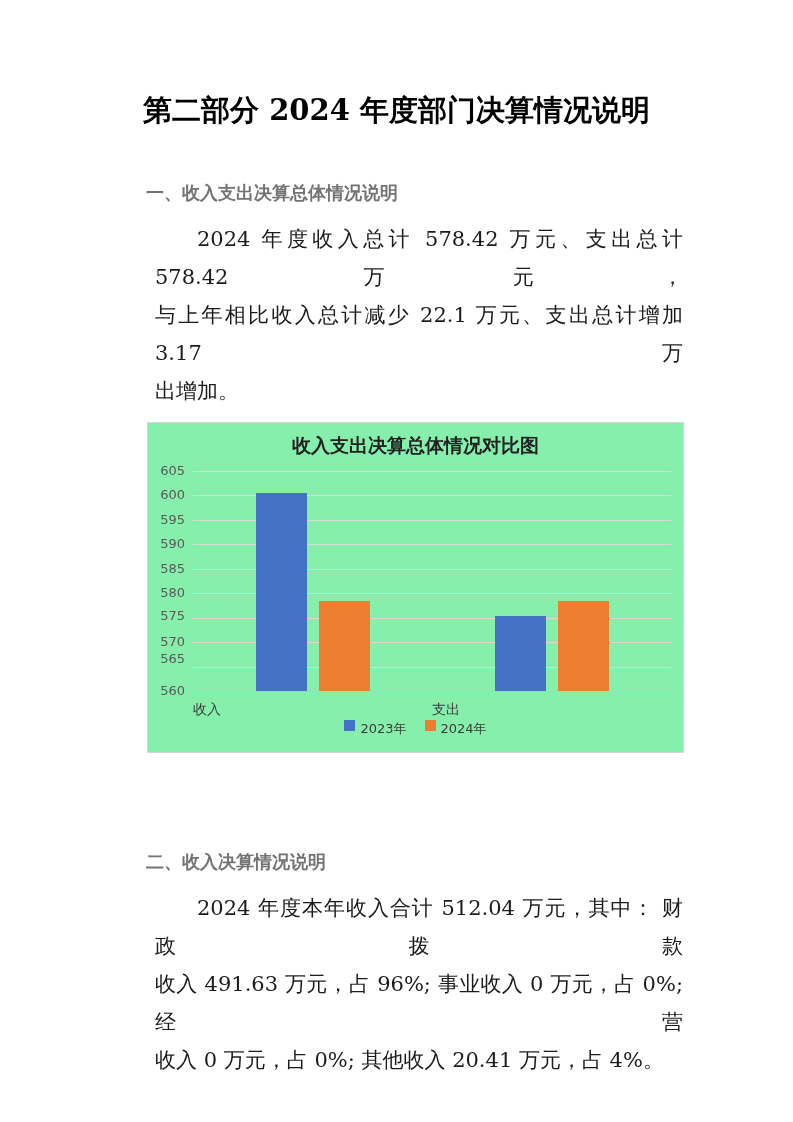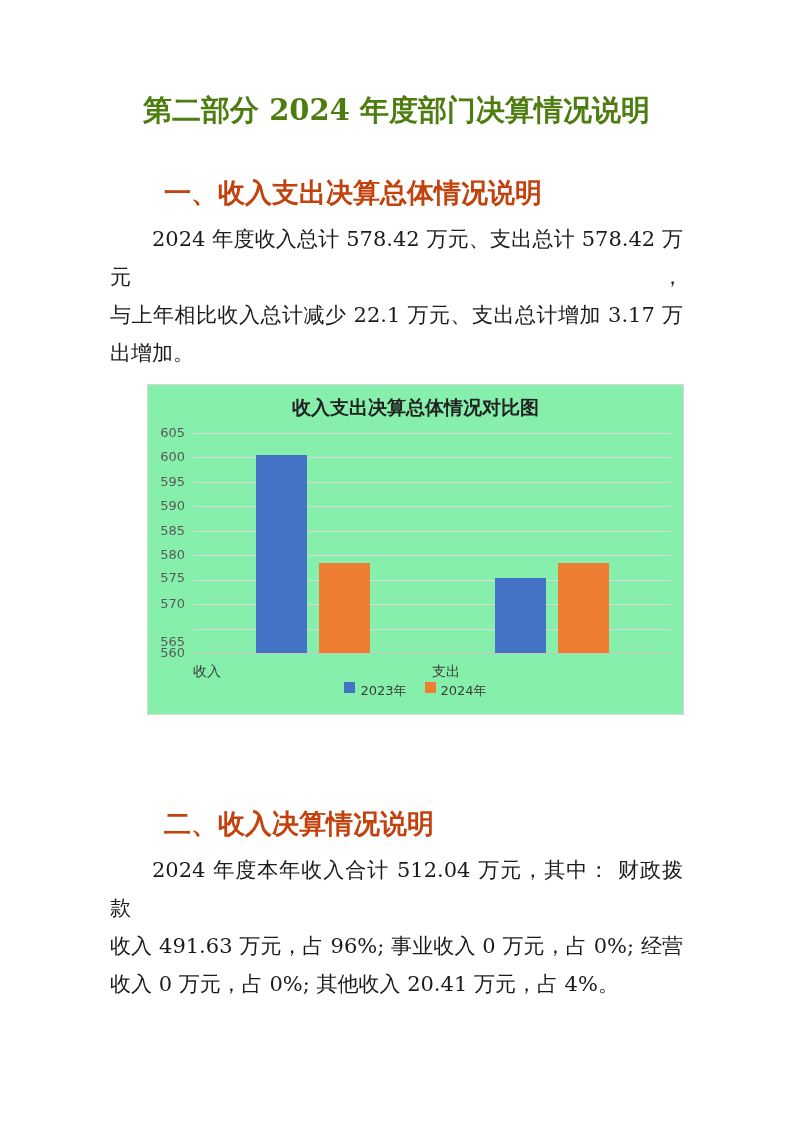--- a/index.html
+++ b/index.html
@@ -13,35 +13,35 @@
     overflow: hidden;
     font-family: "DejaVu Serif", "Liberation Serif", serif;
     color: #1b1b1b;
   }
   .doc-title {
     margin: 88px 0 0 0;
     text-align: center;
     font-size: 29px;
     line-height: 44px;
     font-weight: bold;
-    color: #4d7c0f;
+    color: #000000;
     font-family: "DejaVu Serif", "Liberation Serif", serif;
   }
   .sec-heading {
     margin: 0;
     font-family: "DejaVu Sans", "Liberation Sans", sans-serif;
     font-weight: bold;
-    font-size: 27px;
+    font-size: 18px;
     line-height: 30px;
-    color: #c2410c;
+    color: #737373;
     text-indent: 2em;
   }
   .sec-heading.first { margin-top: 46px; }
   .sec-heading.second { margin-top: 94px; }
-  .para { margin-top: 12px; font-size: 21px; }
+  .para { margin-top: 12px; font-size: 21px; margin-left: 45px; }
   .para .line {
     line-height: 38px;
     text-align: justify;
     text-align-last: justify;
     white-space: normal;
   }
   .para .line:first-child { text-indent: 2em; }
   .para .line:last-child { text-align-last: left; }
 
   
@@ -110,21 +110,21 @@
         <div class="ytick" style="top: 65.3333px;">590</div>
         <div class="gridline" style="top: 97.7778px;"></div>
         <div class="ytick" style="top: 89.7778px;">585</div>
         <div class="gridline" style="top: 122.222px;"></div>
         <div class="ytick" style="top: 114.222px;">580</div>
         <div class="gridline" style="top: 146.667px;"></div>
         <div class="ytick" style="top: 137px; text-align: right;">575</div>
         <div class="gridline" style="top: 171.111px;"></div>
         <div class="ytick" style="top: 163.111px;">570</div>
         <div class="gridline" style="top: 195.556px;"></div>
-        <div class="ytick" style="top: 201px;">565</div>
+        <div class="ytick" style="top: 180px;">565</div>
         <div class="gridline base" style="top: 220px;"></div>
         <div class="ytick" style="top: 212px;">560</div>
         <div class="xlabel" style="left: 0px; width: 239px;">收入</div>
         <div class="bar" style="left: 62.5px; height: 198.098px; background: rgb(68, 114, 196);"></div>
         <div class="bar" style="left: 125.5px; height: 90.0533px; background: rgb(237, 125, 49);"></div>
         <div class="xlabel" style="left: 239px; width: 239px;">支出</div>
         <div class="bar" style="left: 301.5px; height: 74.5556px; background: rgb(68, 114, 196);"></div>
         <div class="bar" style="left: 364.5px; height: 90.0533px; background: rgb(237, 125, 49);"></div>
       </div>
     <div class="legend">

